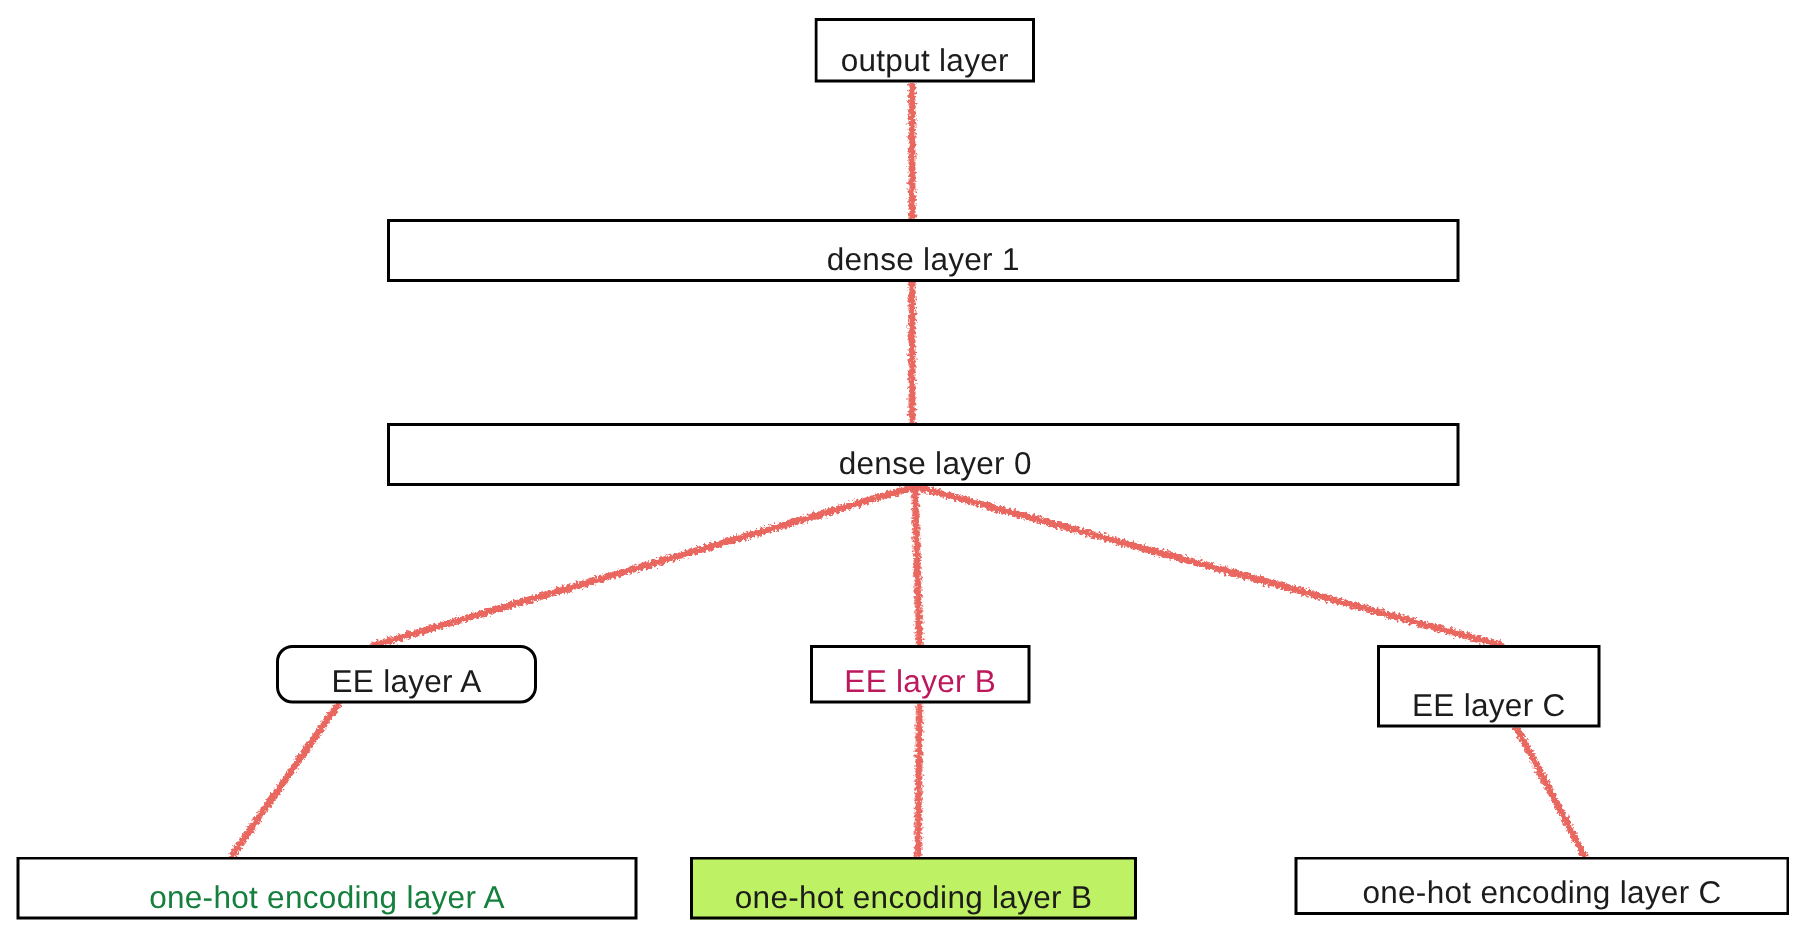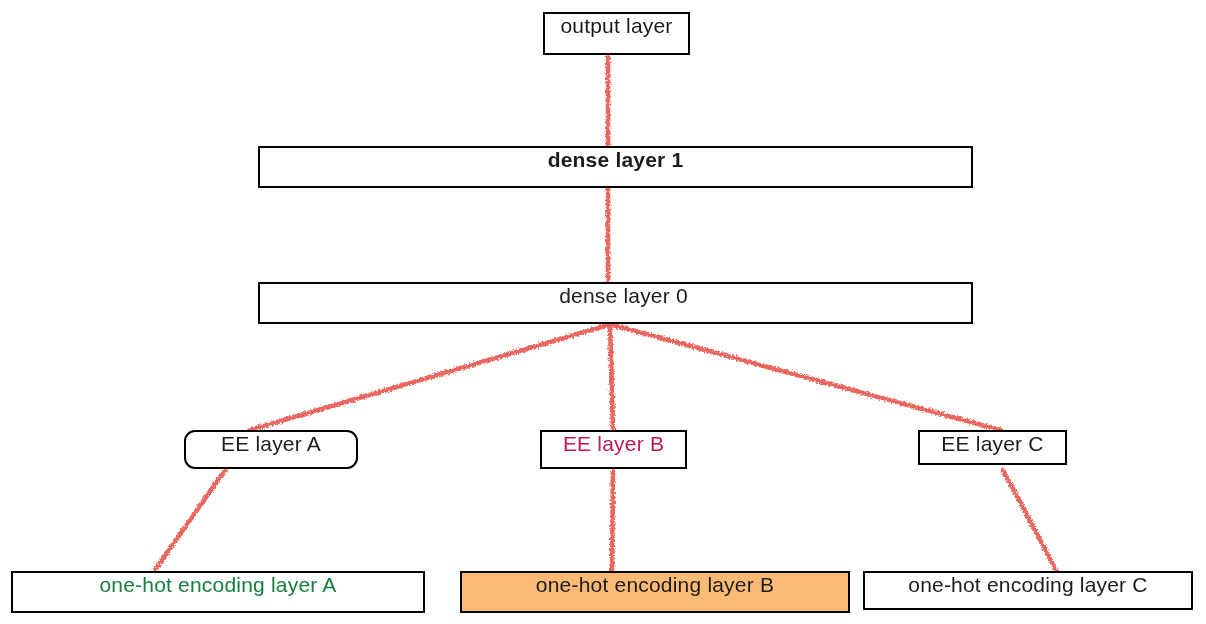--- a/index.html
+++ b/index.html
@@ -22,21 +22,21 @@
     width: 1206px;
     height: 624px;
     pointer-events: none;
   }
   .node {
     position: absolute;
     box-sizing: border-box;
     background: #ffffff;
     border: 2.5px solid #000000;
     display: flex;
-    align-items: flex-start;
+    align-items: flex-end;
     justify-content: center;
     font-size: 21px;
     color: #1c1c1c;
     letter-spacing: 0.2px;
     white-space: nowrap;
   }
 </style>
 </head>
 <body>
 
@@ -64,38 +64,38 @@
         <line x1="613" y1="470" x2="612" y2="570" stroke="#e8615a" stroke-width="4.6" stroke-linecap="round" opacity="0.95"></line>
         <line x1="614" y1="470" x2="613" y2="570" stroke="#e8615a" stroke-width="2" stroke-linecap="round" opacity="0.45"></line>
         <line x1="1003" y1="470" x2="1056" y2="570" stroke="#e8615a" stroke-width="4.6" stroke-linecap="round" opacity="0.95"></line>
         <line x1="1004" y1="470" x2="1057" y2="570" stroke="#e8615a" stroke-width="2" stroke-linecap="round" opacity="0.45"></line>
       </g>
   </svg>
   <div id="nodes">
       <div class="node" style="left: 543px; top: 12px; width: 147px; height: 43px; border-color: rgb(0, 0, 0); background: rgb(255, 255, 255); color: rgb(28, 28, 28);">
         <span>output layer</span>
       </div>
-      <div class="node" style="left: 258px; top: 146px; width: 715px; height: 42px; border-color: rgb(0, 0, 0); background: rgb(255, 255, 255); color: rgb(28, 28, 28); font-weight: bold;">
+      <div class="node" style="left: 258px; top: 146px; width: 715px; height: 42px; border-color: rgb(0, 0, 0); background: rgb(255, 255, 255); color: rgb(28, 28, 28);">
         <span>dense layer 1</span>
       </div>
       <div class="node" style="left: 258px; top: 282px; width: 715px; height: 42px; border-color: rgb(0, 0, 0); background: rgb(255, 255, 255); color: rgb(28, 28, 28); padding-left: 16px;">
         <span>dense layer 0</span>
       </div>
       <div class="node" style="left: 184px; top: 430px; width: 174px; height: 39px; border-color: rgb(0, 0, 0); background: rgb(255, 255, 255); color: rgb(28, 28, 28); border-radius: 11px;">
         <span>EE layer A</span>
       </div>
       <div class="node" style="left: 540px; top: 430px; width: 147px; height: 39px; border-color: rgb(0, 0, 0); background: rgb(255, 255, 255); color: #be185d;">
         <span>EE layer B</span>
       </div>
-      <div class="node" style="left: 918px; top: 430px; width: 149px; height: 35px; border-color: rgb(0, 0, 0); background: rgb(255, 255, 255); color: rgb(28, 28, 28);">
+      <div class="node" style="left: 918px; top: 430px; width: 149px; height: 55px; border-color: rgb(0, 0, 0); background: rgb(255, 255, 255); color: rgb(28, 28, 28);">
         <span>EE layer C</span>
       </div>
       <div class="node" style="left: 11px; top: 571px; width: 414px; height: 42px; border-color: rgb(0, 0, 0); background: rgb(255, 255, 255); color: #15803d;">
         <span>one-hot encoding layer A</span>
       </div>
-      <div class="node" style="left: 460px; top: 571px; width: 390px; height: 42px; border-color: rgb(0, 0, 0); background: #fdba74; color: rgb(28, 28, 28);">
+      <div class="node" style="left: 460px; top: 571px; width: 298px; height: 42px; border-color: rgb(0, 0, 0); background: #bef264; color: rgb(28, 28, 28);">
         <span>one-hot encoding layer B</span>
       </div>
       <div class="node" style="left: 863px; top: 571px; width: 330px; height: 39px; border-color: rgb(0, 0, 0); background: rgb(255, 255, 255); color: rgb(28, 28, 28);">
         <span>one-hot encoding layer C</span>
       </div>
     </div>
 </div>
 
 </body></html>

